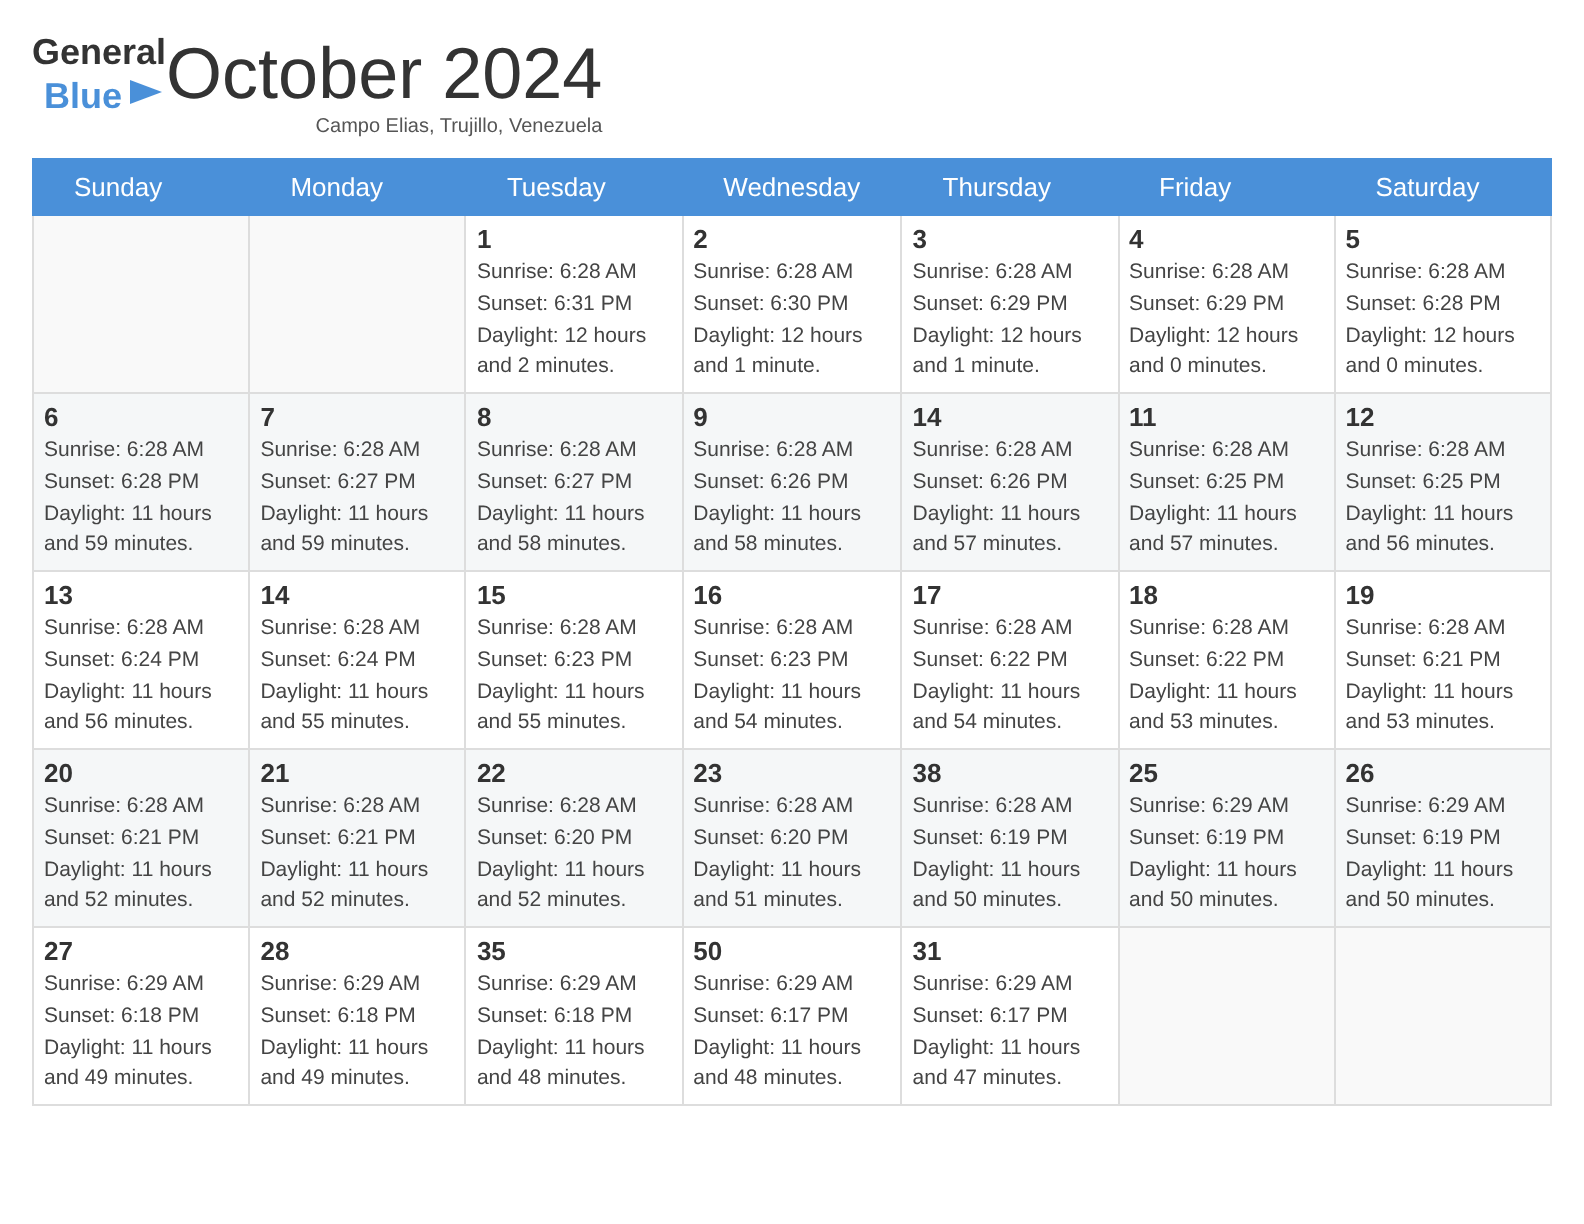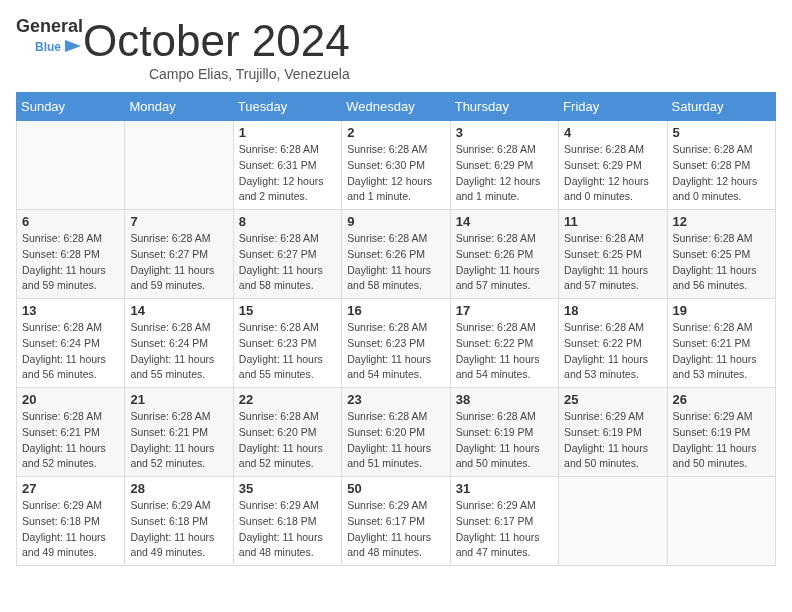--- a/index.html
+++ b/index.html
@@ -25,21 +25,21 @@
       text-align: right;
     }
     .calendar {
       width: 100%;
       border-collapse: collapse;
       font-size: 11px;
     }
     .calendar th {
       background: #4a90d9;
       color: #fff;
-      padding: 6px 4px;
+      padding: 6px 20px;
       text-align: left;
       font-size: 13px;
       font-weight: normal;
       border: 1px solid #4a90d9;
     }
     .calendar td {
       border: 1px solid #ddd;
       vertical-align: top;
       padding: 4px 5px;
       width: 108px;
@@ -68,30 +68,30 @@
     .week-row-gray td { background: #f5f7f8; }
   </style>
 </head>
 <body>
 
 <div class="header">
   <div class="logo">
     <div style="display:flex; flex-direction:column; align-items:flex-end;">
       <span style="font-size:18px; font-weight:bold; color:#333; line-height:1.2;">General</span>
       <div style="display:flex; align-items:center;">
-        <span style="font-size:12px; font-weight:bold; color:#4a90d9; line-height:1.2;">Blue</span>
+        <span style="font-size:18px; font-weight:bold; color:#4a90d9; line-height:1.2;">Blue</span>
         <svg width="20" height="20" viewBox="0 0 20 20" style="margin-left:2px;">
           <polygon points="2,2 18,8 2,14" fill="#4a90d9"></polygon>
         </svg>
       </div>
     </div>
   </div>
   <div class="title-section">
-    <div style="font-size:44px; font-weight:300; color:#333;">October 2024</div>
-    <div style="font-size:14px; color:#555;">Campo Elias, Trujillo, Venezuela</div>
+    <div style="font-size:36px; font-weight:300; color:#333;">October 2024</div>
+    <div style="font-size:10px; color:#555;">Campo Elias, Trujillo, Venezuela</div>
   </div>
 </div>
 
 <table class="calendar">
   <thead>
     <tr>
     <th>Sunday</th>
         <th>Monday</th>
         <th>Tuesday</th>
         <th>Wednesday</th>

